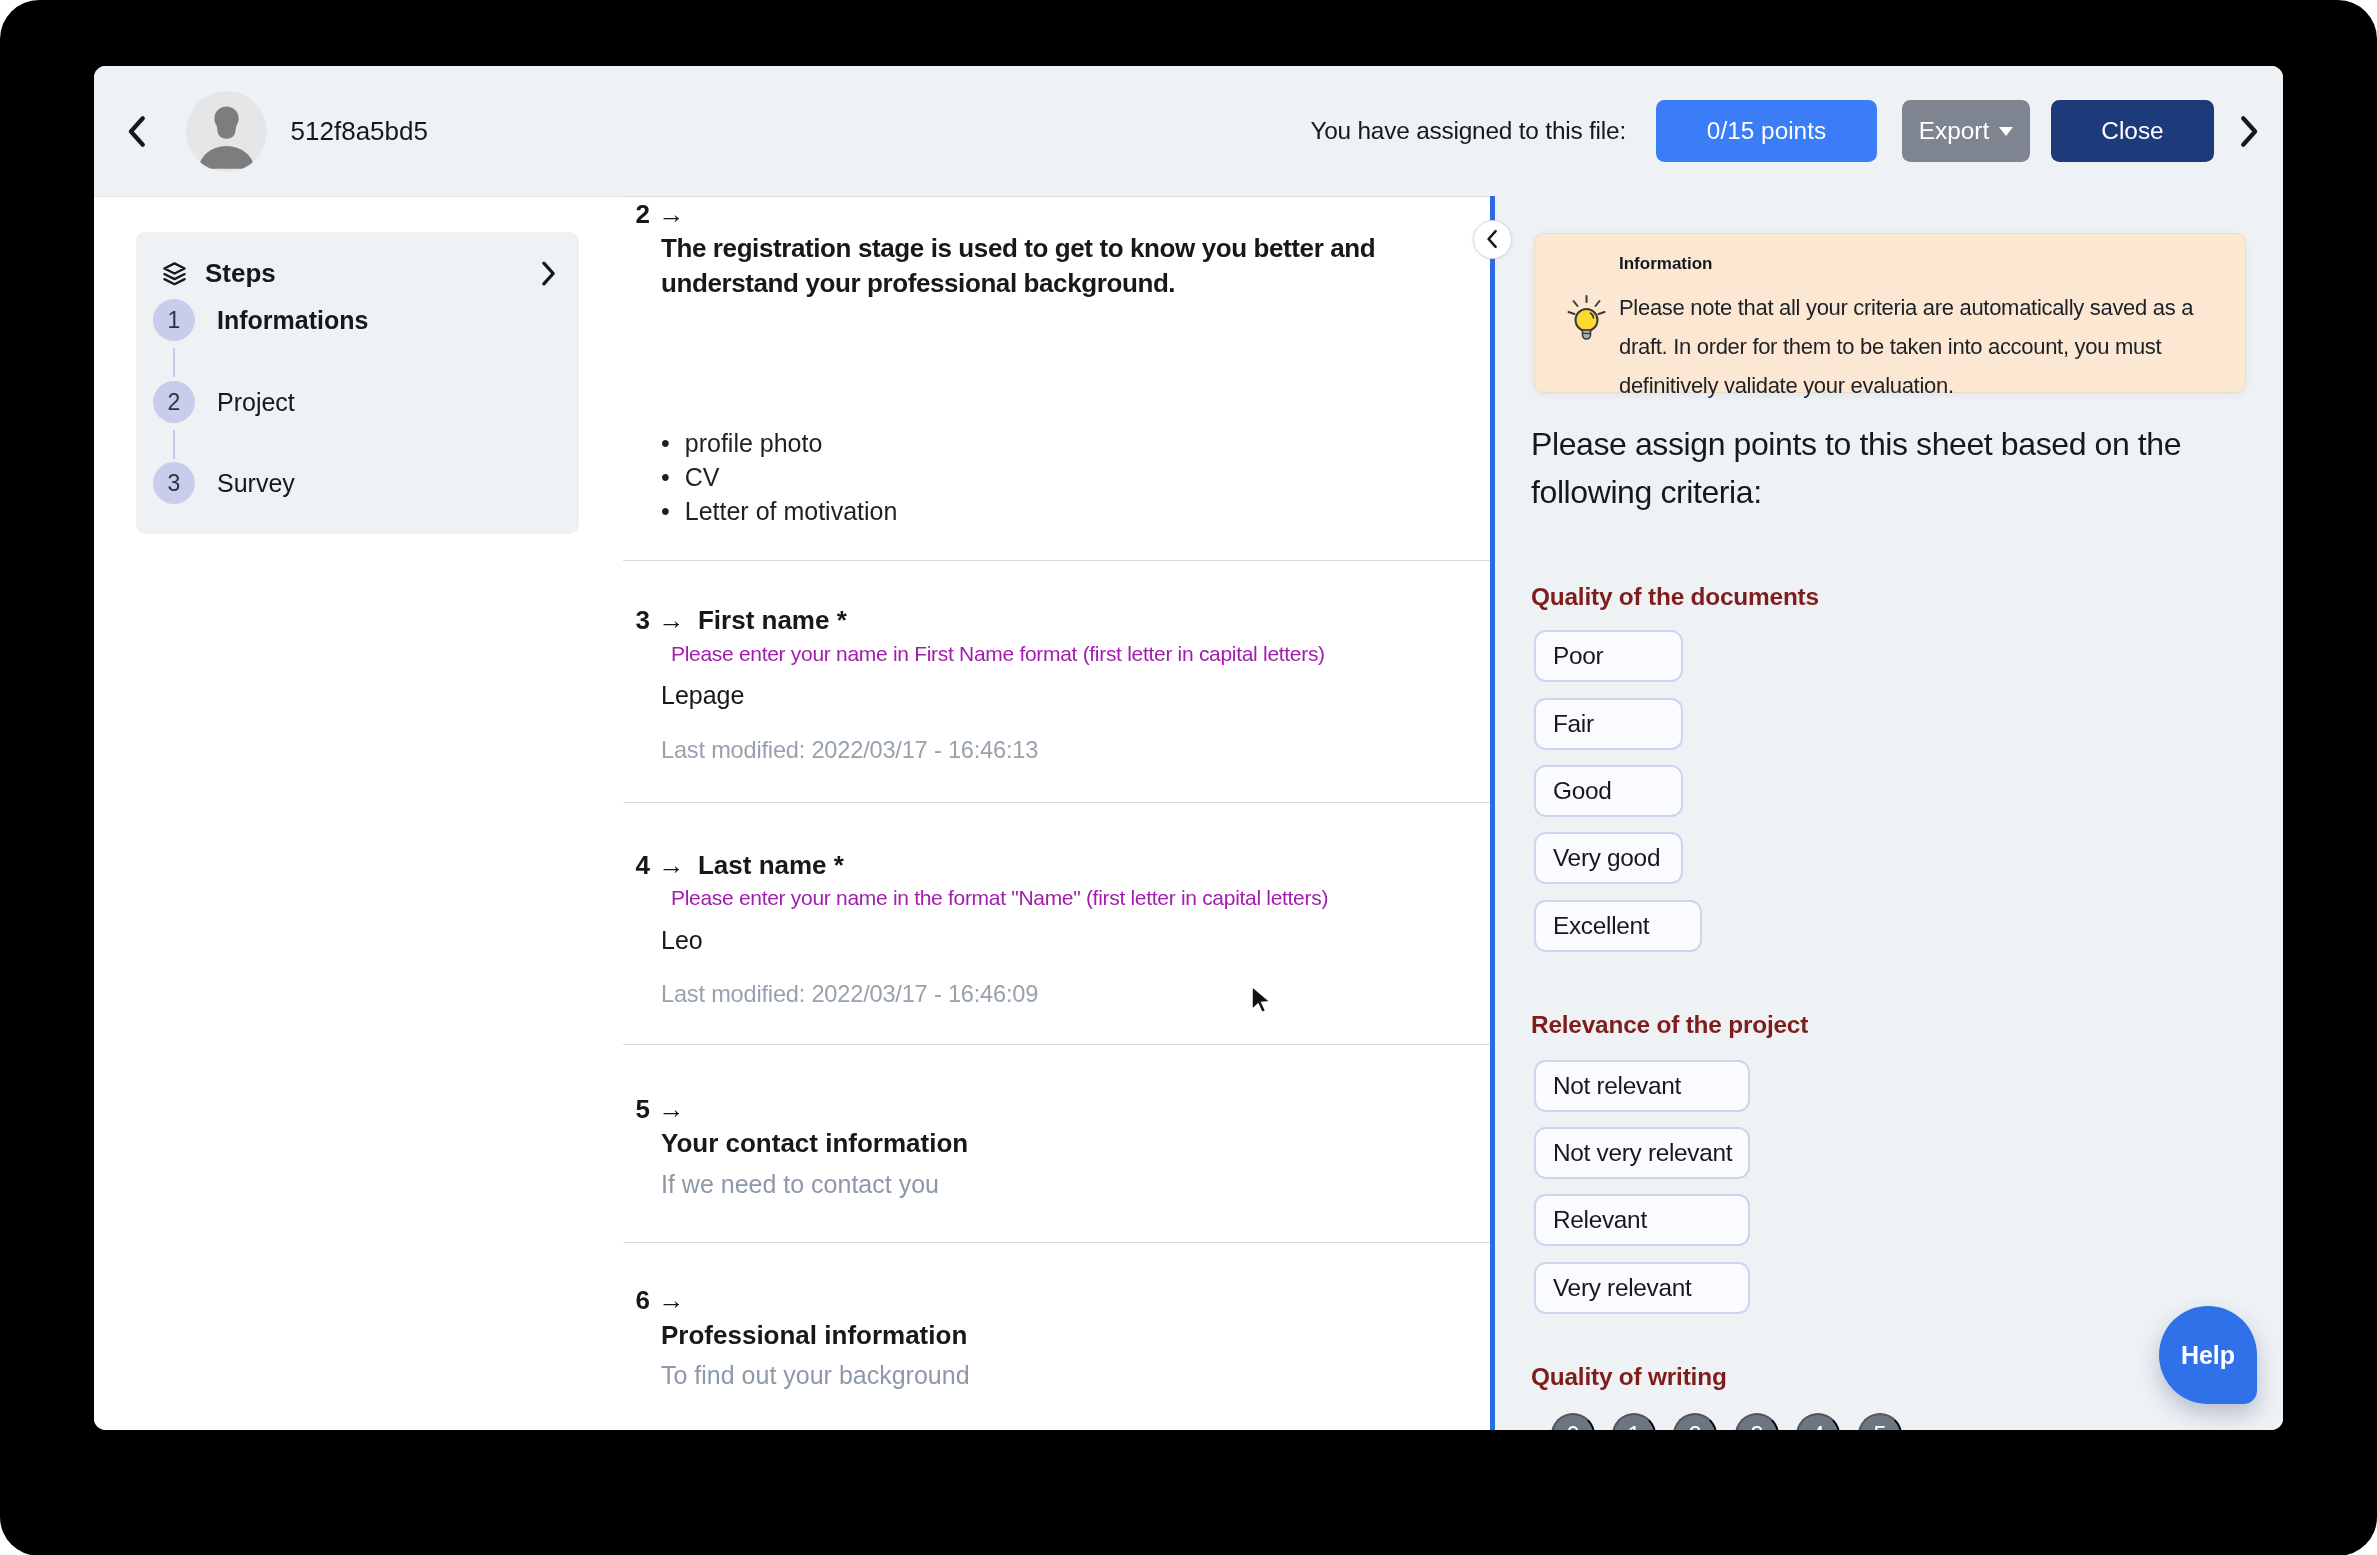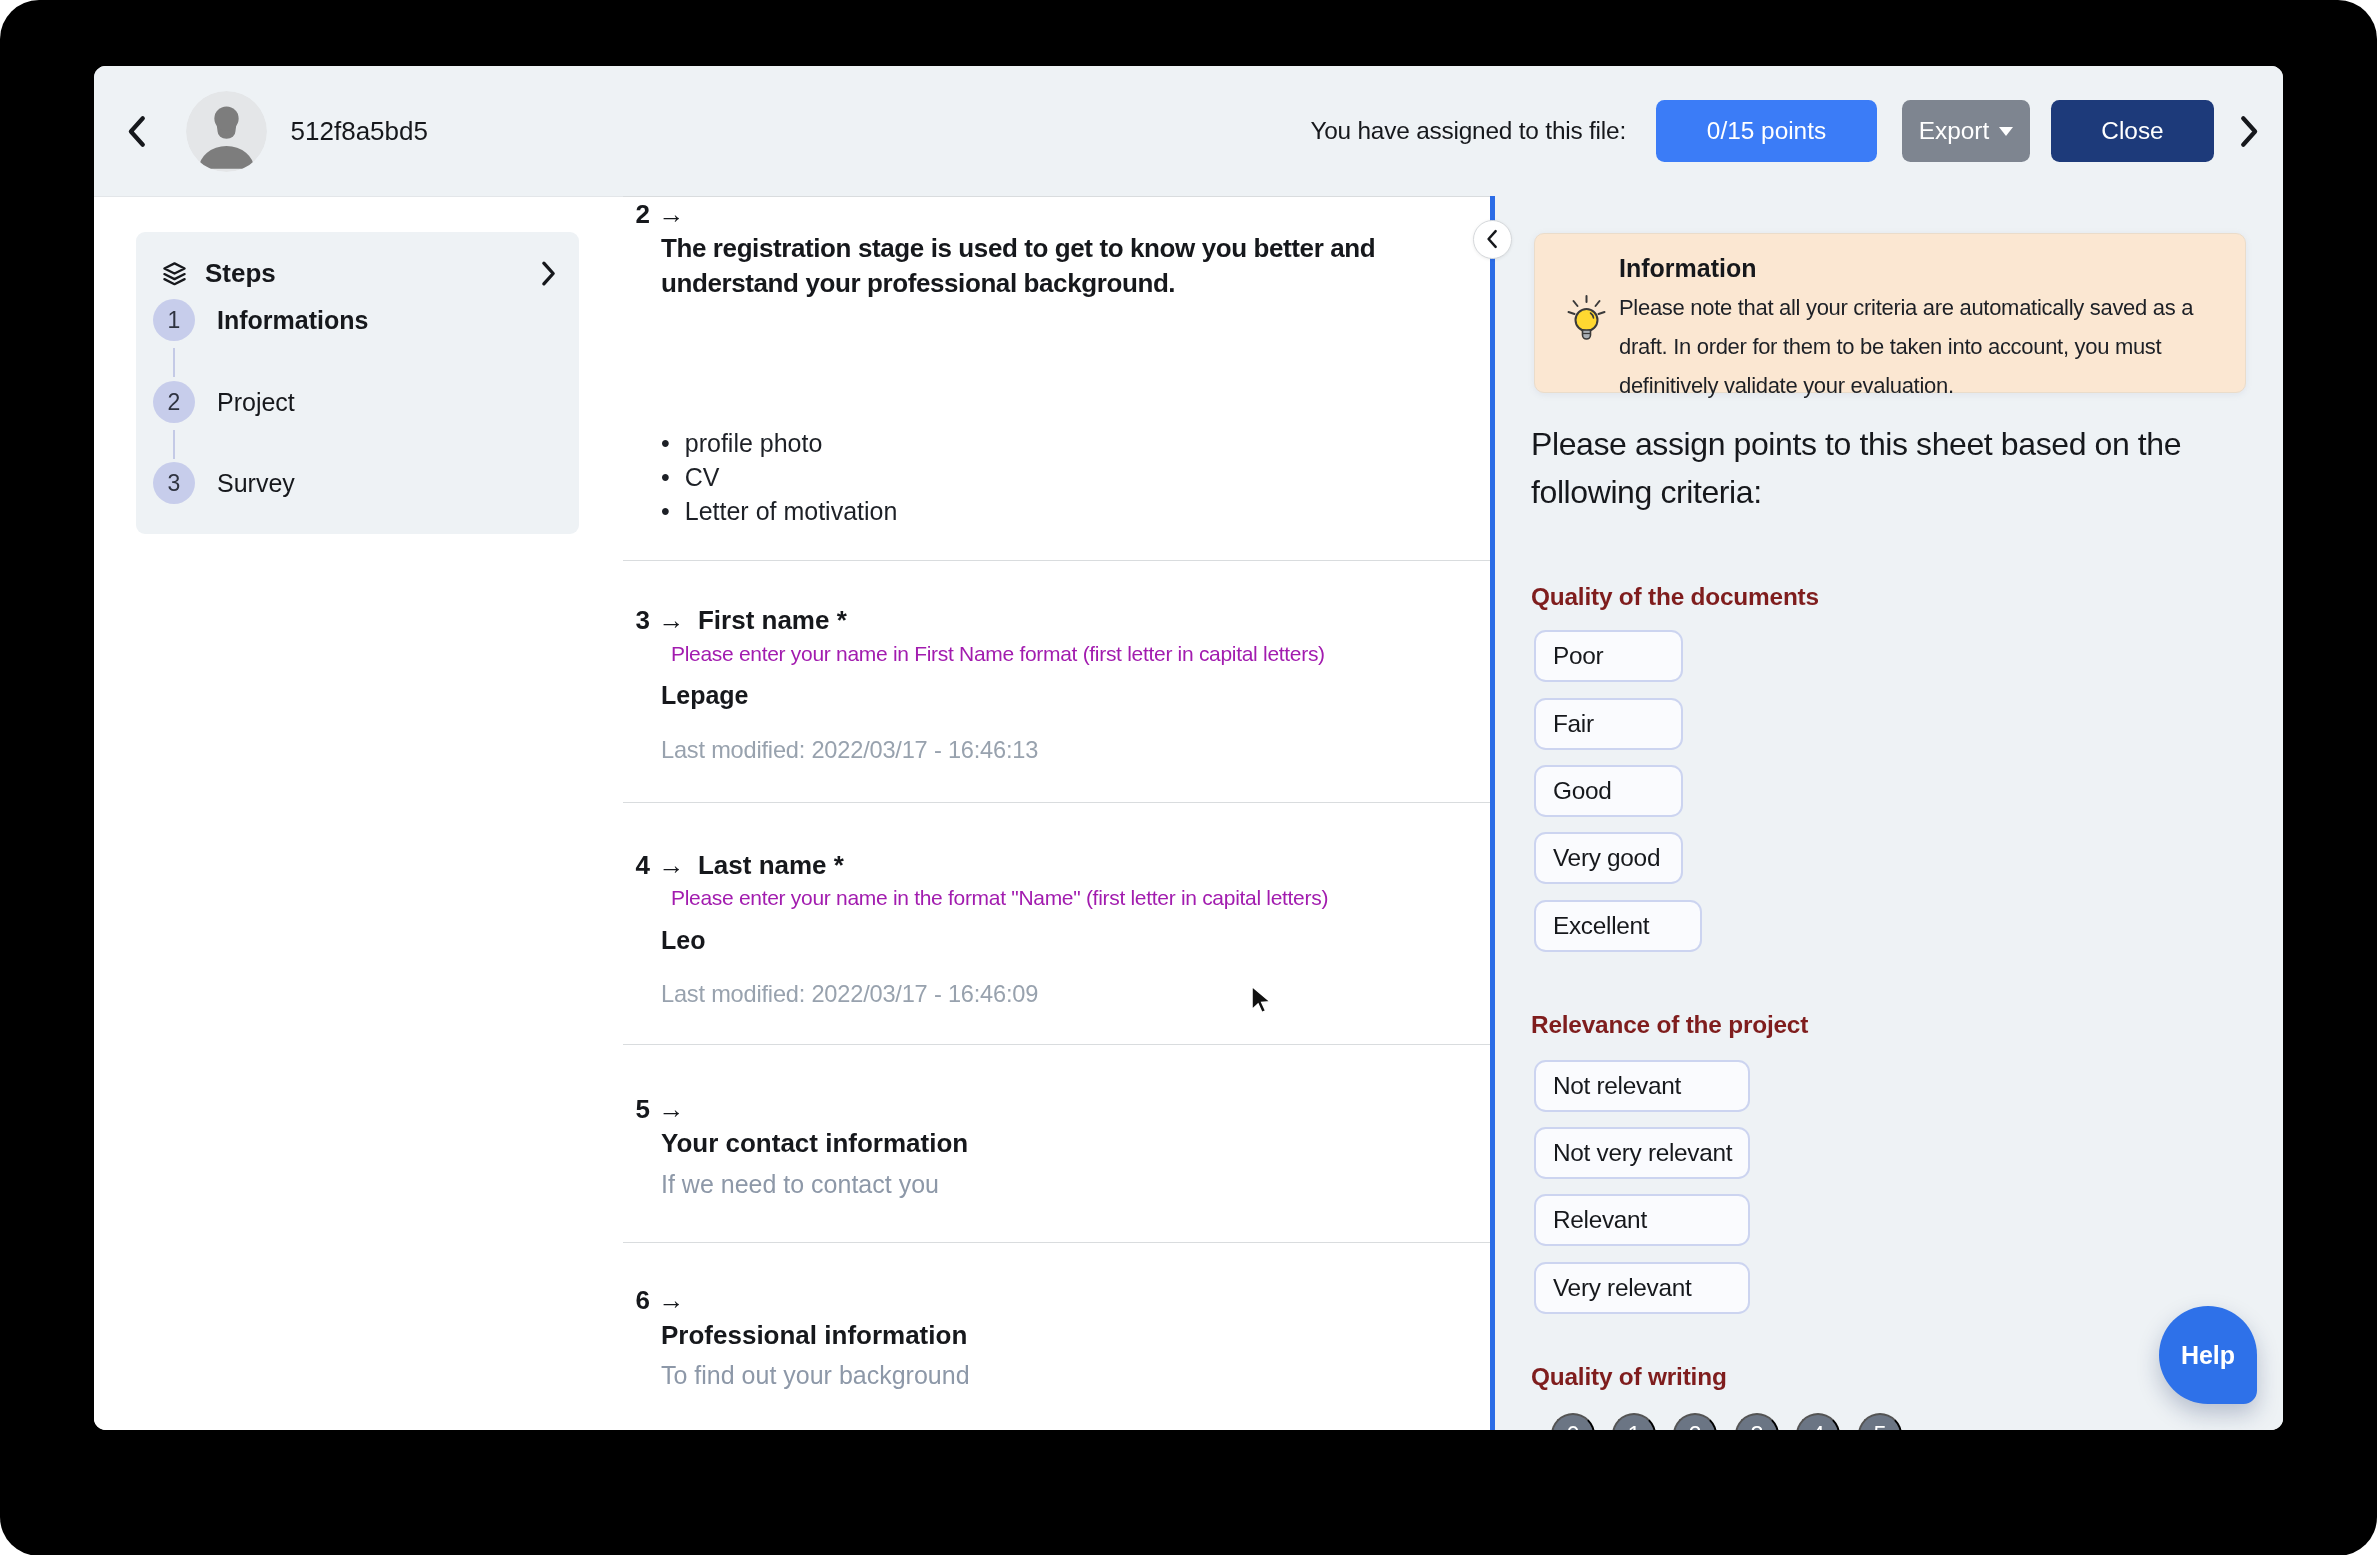--- a/index.html
+++ b/index.html
@@ -44,31 +44,31 @@
   .q:last-child{border-bottom:none;}
   .q-num{position:absolute;left:12.6px;font-size:26px;font-weight:bold;color:#16181c;white-space:nowrap;}
   .q-num .arr{font-weight:400;margin-left:8.4px;}
   .q-num .lbl{margin-left:13.5px;}
   .q-para-bold{position:absolute;left:38px;width:724px;font-size:26px;font-weight:bold;line-height:35px;letter-spacing:-0.4px;color:#16181c;}
   .q-para{position:absolute;left:38px;width:589px;font-size:25px;line-height:35px;letter-spacing:-0.3px;color:#1d2026;}
   .q-bullets{position:absolute;left:38px;}
   .q-bullet{font-size:25px;line-height:34px;color:#1d2026;display:flex;}
   .q-bullet::before{content:"•";margin-right:15px;}
   .q-hint{position:absolute;left:48px;font-size:21px;color:#a21caf;letter-spacing:-0.3px;white-space:nowrap;}
-  .q-value{position:absolute;left:38px;font-size:25px;color:#16181c;font-weight:bold;}
+  .q-value{position:absolute;left:38px;font-size:25px;color:#16181c;}
   .q-mod{position:absolute;left:38px;font-size:23.6px;color:#98a2ae;letter-spacing:-0.2px;white-space:nowrap;}
   .q-title{position:absolute;left:38px;font-size:26px;font-weight:bold;color:#16181c;}
   .q-sub{position:absolute;left:38px;font-size:25px;color:#8d98a8;}
 
   .collapse-btn{position:absolute;left:1379px;top:23.6px;width:39px;height:39px;border-radius:50%;background:#fff;border:0.8px solid #d5d8db;box-shadow:0 0.8px 3.4px rgba(0,0,0,.08);display:flex;align-items:center;justify-content:center;cursor:pointer;z-index:5;}
 
   
   .info-box{position:absolute;left:39px;top:37px;width:712px;height:160px;background:#fbe7d2;border:0.8px solid #eadcca;border-radius:10px;box-shadow:0 1.7px 6.7px rgba(130,140,170,.12);}
   .bulb{position:absolute;left:27px;top:59px;}
-  .info-title{position:absolute;left:84px;top:20px;font-size:25px;font-weight:bold;color:#16181c;}
+  .info-title{position:absolute;left:84px;top:20px;font-size:17px;font-weight:bold;color:#16181c;}
   .info-body{position:absolute;left:84px;top:54px;width:603px;font-size:22px;line-height:39px;letter-spacing:-0.3px;color:#1d2026;}
   .eval-heading{position:absolute;left:36px;top:224px;width:741px;font-size:32px;line-height:48px;letter-spacing:-0.4px;color:#16181c;}
   .crit-label{position:absolute;left:36px;font-size:24.4px;font-weight:bold;color:#7f1d1d;letter-spacing:-0.2px;}
   .opt{position:absolute;left:39px;height:52px;background:#fafbfe;border:2.5px solid #ccd4f0;border-radius:11.8px;display:flex;align-items:center;padding-left:17px;font-size:24.4px;letter-spacing:-0.3px;color:#16181c;cursor:pointer;white-space:nowrap;}
   .rating{position:absolute;width:44px;height:44px;border-radius:50%;background:#6b7584;color:#fff;font-size:23.6px;display:flex;align-items:center;justify-content:center;cursor:pointer;}
   .help-bubble{position:absolute;left:664px;top:1110px;width:98px;height:98px;background:#2e71e9;border-radius:50% 50% 13.5px 50%;display:flex;align-items:center;justify-content:center;color:#fff;font-size:25px;font-weight:bold;box-shadow:0 10px 22px rgba(20,40,90,.25);cursor:pointer;}
 
   .cursor{position:absolute;left:1152px;top:918px;z-index:9;}
 </style>
 </head>

